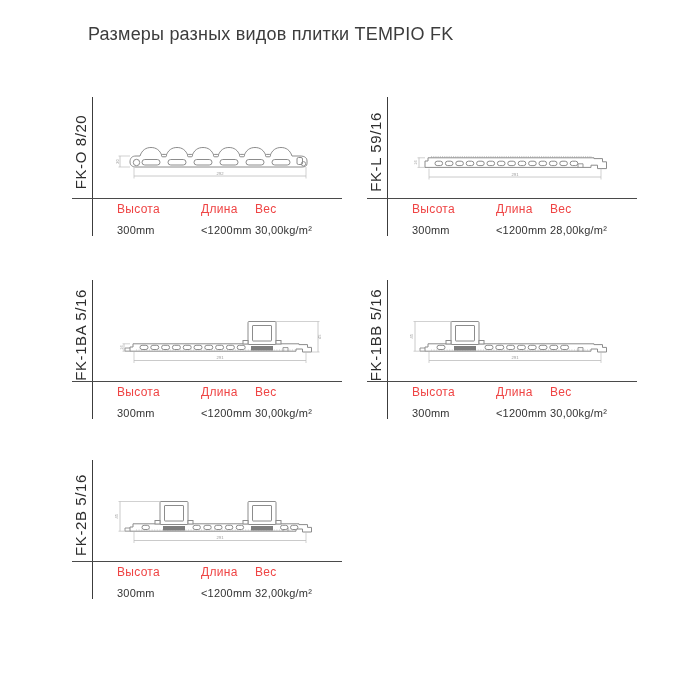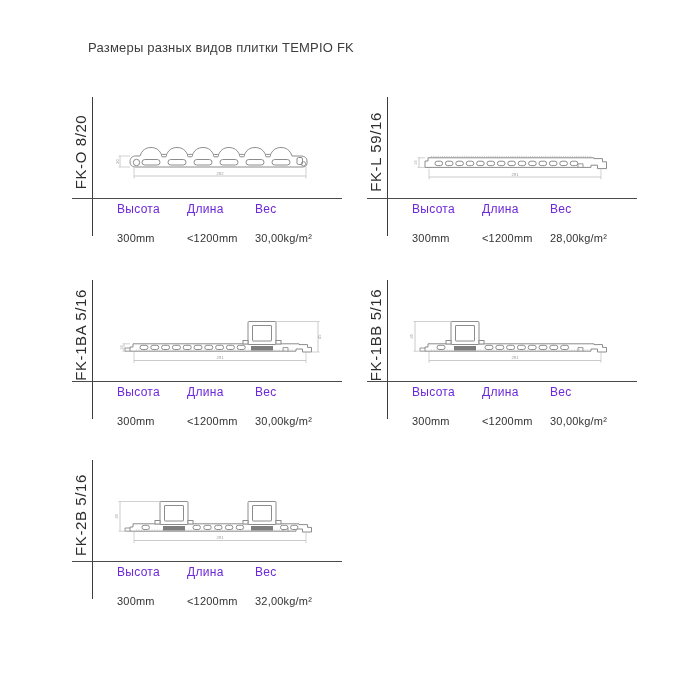--- a/index.html
+++ b/index.html
@@ -1,39 +1,39 @@
 <!DOCTYPE html>
 <html><head>
 <meta charset="utf-8">
 <style>
   html,body{margin:0;padding:0}
   body{
     width:700px;height:700px;background:#ffffff;position:relative;overflow:hidden;
     font-family:"Liberation Sans",sans-serif;color:#333;
   }
   .title{
-    position:absolute;left:88px;top:40px;font-size:13px;color:#3d3d3d;letter-spacing:.2px;
+    position:absolute;left:88px;top:24px;font-size:18px;color:#3d3d3d;letter-spacing:.2px;
   }
   .panel{position:absolute;width:312px;height:152px}
   .p1{left:35px;top:95px}
   .p2{left:330px;top:95px}
   .p3{left:35px;top:278px}
   .p4{left:330px;top:278px}
   .p5{left:35px;top:458px}
   .vlabel{
     position:absolute;left:45px;top:57px;transform:translate(-50%,-50%) rotate(-90deg);
     white-space:nowrap;font-size:15px;color:#2d2d2d;letter-spacing:.6px;
   }
   .vline{position:absolute;left:57px;top:2px;width:1px;height:139px;background:#3c3c3c}
   .hline{position:absolute;left:37px;top:103px;width:270px;height:1px;background:#4a4a4a}
   .drawing{position:absolute;left:65px;top:26px;width:230px;height:70px}
   .col{position:absolute;top:107px;white-space:nowrap}
-  .c1{left:82px}.c2{left:152px}.c3{left:220px}
-  .th{font-size:12px;color:#6d28d9;letter-spacing:.3px}
-  .td{font-size:11px;color:#333;margin-top:16px;letter-spacing:.2px}
+  .c1{left:82px}.c2{left:166px}.c3{left:220px}
+  .th{font-size:12px;color:#ef4444;letter-spacing:.3px}
+  .td{font-size:11px;color:#333;margin-top:8px;letter-spacing:.2px}
 </style>
 </head>
 <body>
 
 <div class="title">Размеры разных видов плитки TEMPIO FK</div>
 
 <div class="panel p1">
   <div class="vlabel">FK-O 8/20</div>
   <div class="vline"></div>
   <div class="hline"></div>

